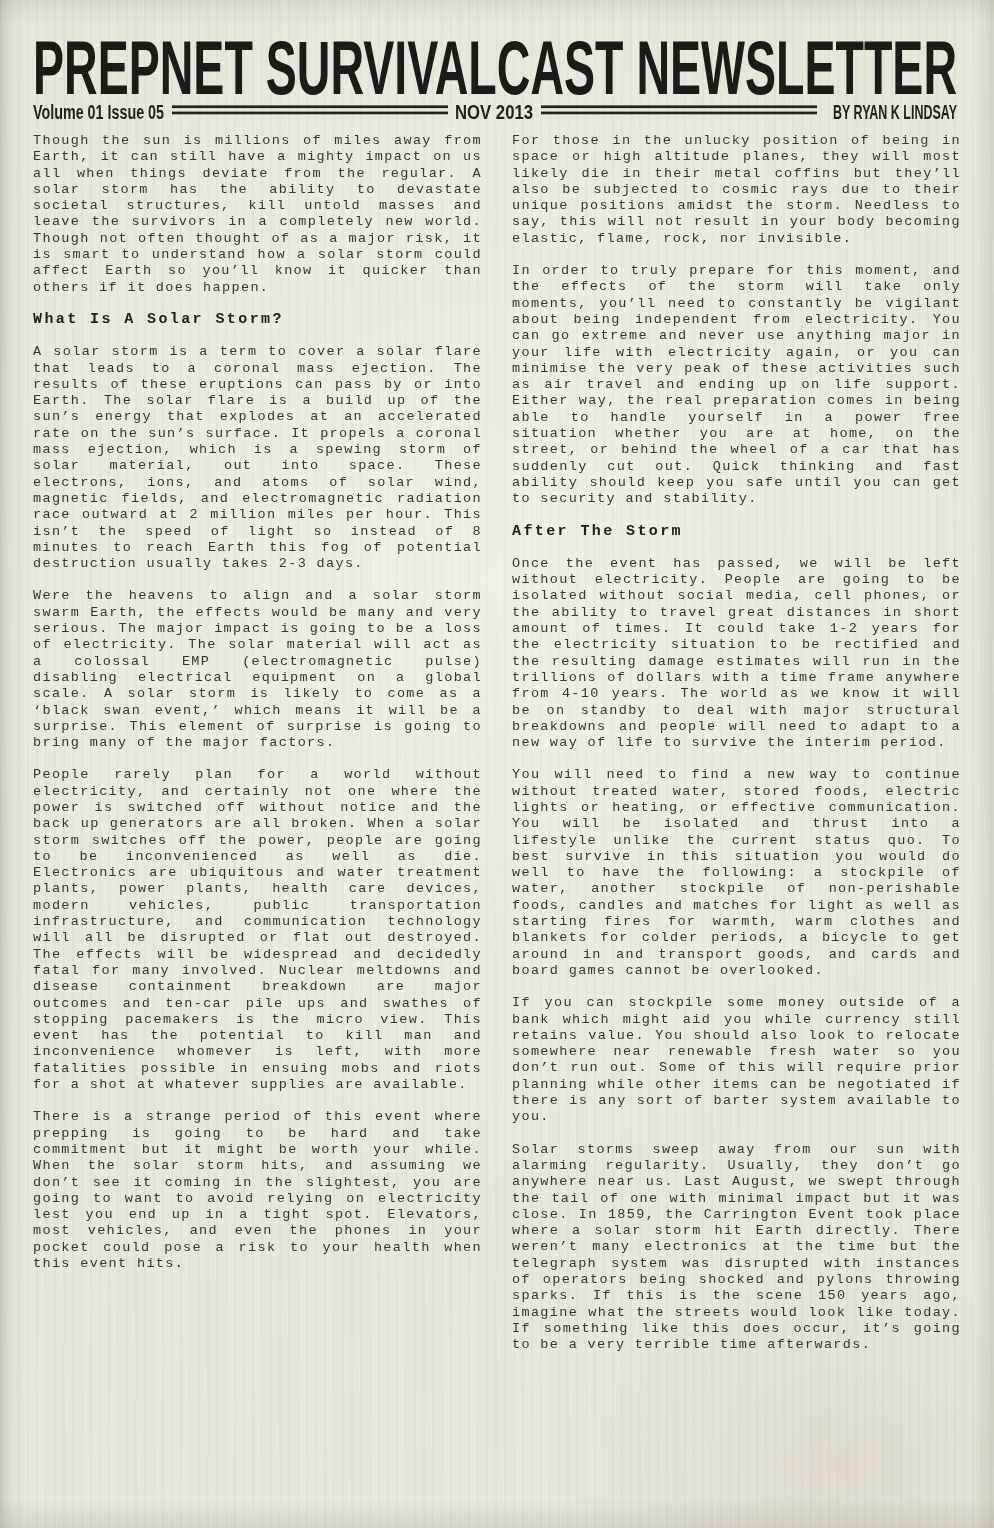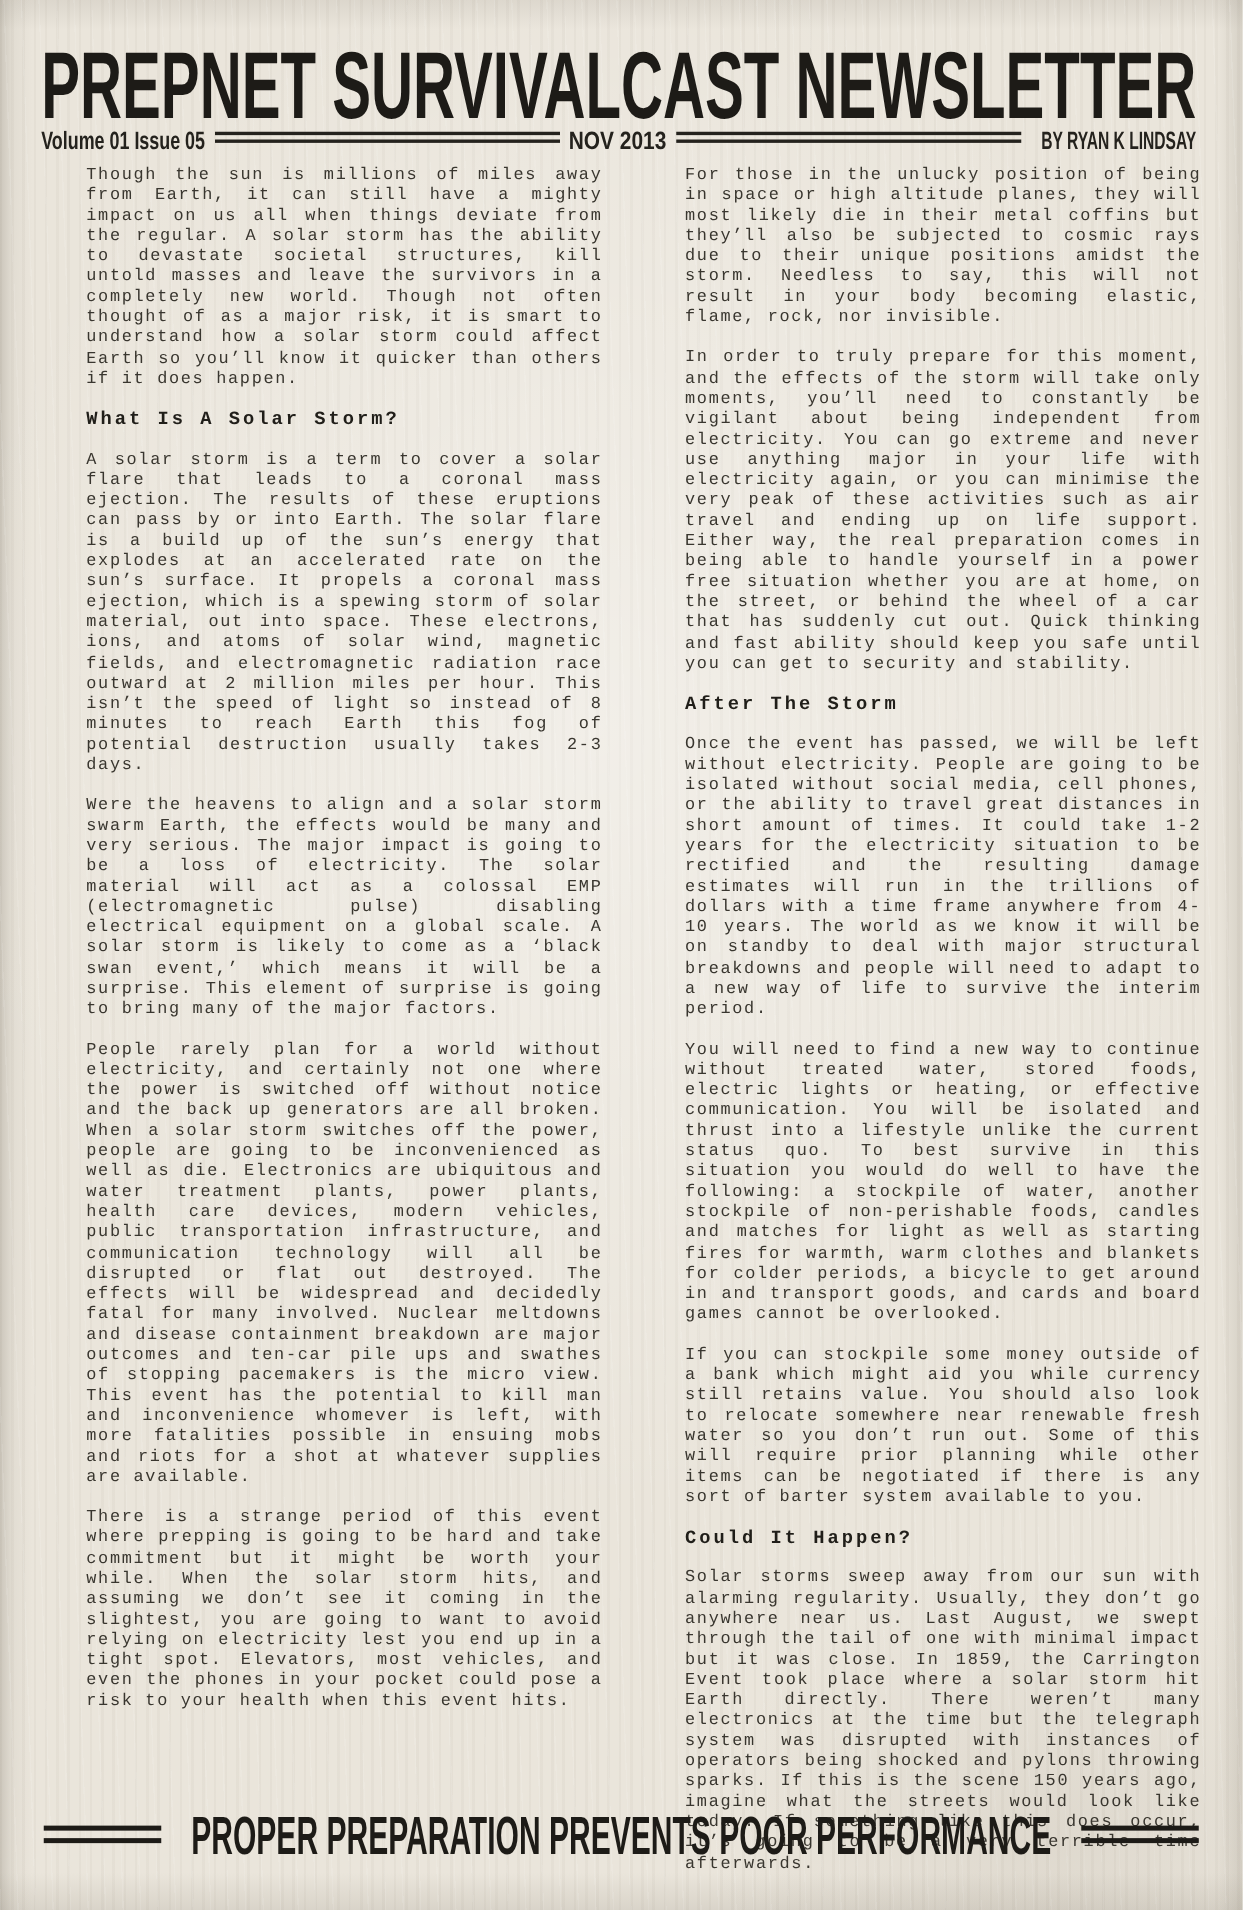--- a/index.html
+++ b/index.html
@@ -24,21 +24,21 @@
   }
   .masthead { position: absolute; left: 0; top: 0; width: 994px; }
   .masthead svg { display: block; }
   .content {
     position: absolute;
     left: 33px; top: 133px;
     width: 928px;
     display: flex;
     gap: 30px;
   }
-  .col { width: 449px; margin-left: 36px; }
+  .col { width: 449px; }
   .body-par {
     margin: 0 0 16px 0;
     font-size: 13.5px;
     line-height: 16.3px;
     letter-spacing: 1.35px;
     color: #39362f;
     text-align: justify;
   }
   .sec-heading {
     margin: 0 0 16px 0;
@@ -87,32 +87,18 @@
         <p class="body-par">People rarely plan for a world without electricity, and certainly not one where the power is switched off without notice and the back up generators are all broken. When a solar storm switches off the power, people are going to be inconvenienced as well as die. Electronics are ubiquitous and water treatment plants, power plants, health care devices, modern vehicles, public transportation infrastructure, and communication technology will all be disrupted or flat out destroyed. The effects will be widespread and decidedly fatal for many involved. Nuclear meltdowns and disease containment breakdown are major outcomes and ten-car pile ups and swathes of stopping pacemakers is the micro view. This event has the potential to kill man and inconvenience whomever is left, with more fatalities possible in ensuing mobs and riots for a shot at whatever supplies are available.</p>
         <p class="body-par">There is a strange period of this event where prepping is going to be hard and take commitment but it might be worth your while. When the solar storm hits, and assuming we don’t see it coming in the slightest, you are going to want to avoid relying on electricity lest you end up in a tight spot. Elevators, most vehicles, and even the phones in your pocket could pose a risk to your health when this event hits.</p>
       </div>
     <div class="col" id="col-right">
         <p class="body-par">For those in the unlucky position of being in space or high altitude planes, they will most likely die in their metal coffins but they’ll also be subjected to cosmic rays due to their unique positions amidst the storm. Needless to say, this will not result in your body becoming elastic, flame, rock, nor invisible.</p>
         <p class="body-par">In order to truly prepare for this moment, and the effects of the storm will take only moments, you’ll need to constantly be vigilant about being independent from electricity. You can go extreme and never use anything major in your life with electricity again, or you can minimise the very peak of these activities such as air travel and ending up on life support. Either way, the real preparation comes in being able to handle yourself in a power free situation whether you are at home, on the street, or behind the wheel of a car that has suddenly cut out. Quick thinking and fast ability should keep you safe until you can get to security and stability.</p>
         <h3 class="sec-heading">After The Storm</h3>
         <p class="body-par">Once the event has passed, we will be left without electricity. People are going to be isolated without social media, cell phones, or the ability to travel great distances in short amount of times. It could take 1-2 years for the electricity situation to be rectified and the resulting damage estimates will run in the trillions of dollars with a time frame anywhere from 4-10 years. The world as we know it will be on standby to deal with major structural breakdowns and people will need to adapt to a new way of life to survive the interim period.</p>
         <p class="body-par">You will need to find a new way to continue without treated water, stored foods, electric lights or heating, or effective communication. You will be isolated and thrust into a lifestyle unlike the current status quo. To best survive in this situation you would do well to have the following: a stockpile of water, another stockpile of non-perishable foods, candles and matches for light as well as starting fires for warmth, warm clothes and blankets for colder periods, a bicycle to get around in and transport goods, and cards and board games cannot be overlooked.</p>
         <p class="body-par">If you can stockpile some money outside of a bank which might aid you while currency still retains value. You should also look to relocate somewhere near renewable fresh water so you don’t run out. Some of this will require prior planning while other items can be negotiated if there is any sort of barter system available to you.</p>
-        <h3 class="sec-heading">Could It Happen?</h3>
         <p class="body-par">Solar storms sweep away from our sun with alarming regularity. Usually, they don’t go anywhere near us. Last August, we swept through the tail of one with minimal impact but it was close. In 1859, the Carrington Event took place where a solar storm hit Earth directly. There weren’t many electronics at the time but the telegraph system was disrupted with instances of operators being shocked and pylons throwing sparks. If this is the scene 150 years ago, imagine what the streets would look like today. If something like this does occur, it’s going to be a very terrible time afterwards.</p>
       </div>
   </main>
 
-  <footer class="footer">
-    <svg width="994" height="50" viewBox="0 0 994 50">
-      <g fill="#1d1b17">
-        <rect x="35" y="14.5" width="94" height="4"></rect>
-        <rect x="35" y="24.5" width="94" height="4"></rect>
-      </g>
-      <text x="497" y="37" text-anchor="middle" textLength="688" lengthAdjust="spacingAndGlyphs" font-family="Liberation Sans, DejaVu Sans, sans-serif" font-weight="bold" font-size="43" fill="#1d1b17">PROPER PREPARATION PREVENTS POOR PERFORMANCE</text>
-      <g fill="#1d1b17">
-        <rect x="865" y="14.5" width="94" height="4"></rect>
-        <rect x="865" y="24.5" width="94" height="4"></rect>
-      </g>
-    </svg>
-  </footer>
 
 </div>
 
 </body></html>

